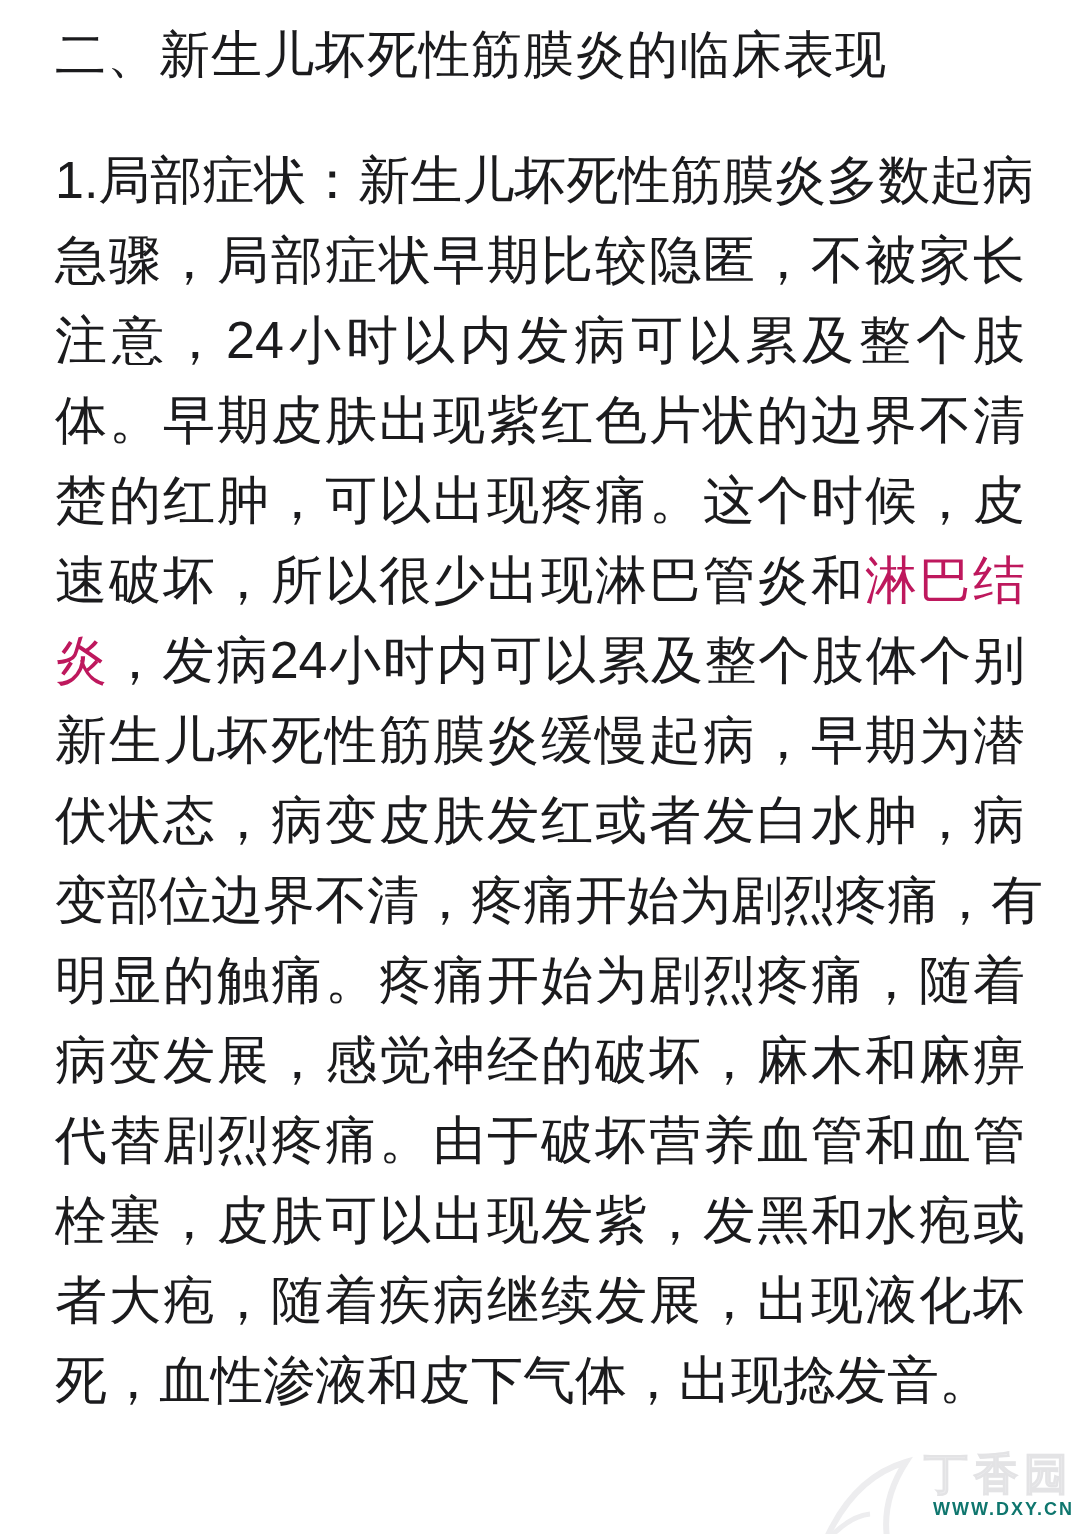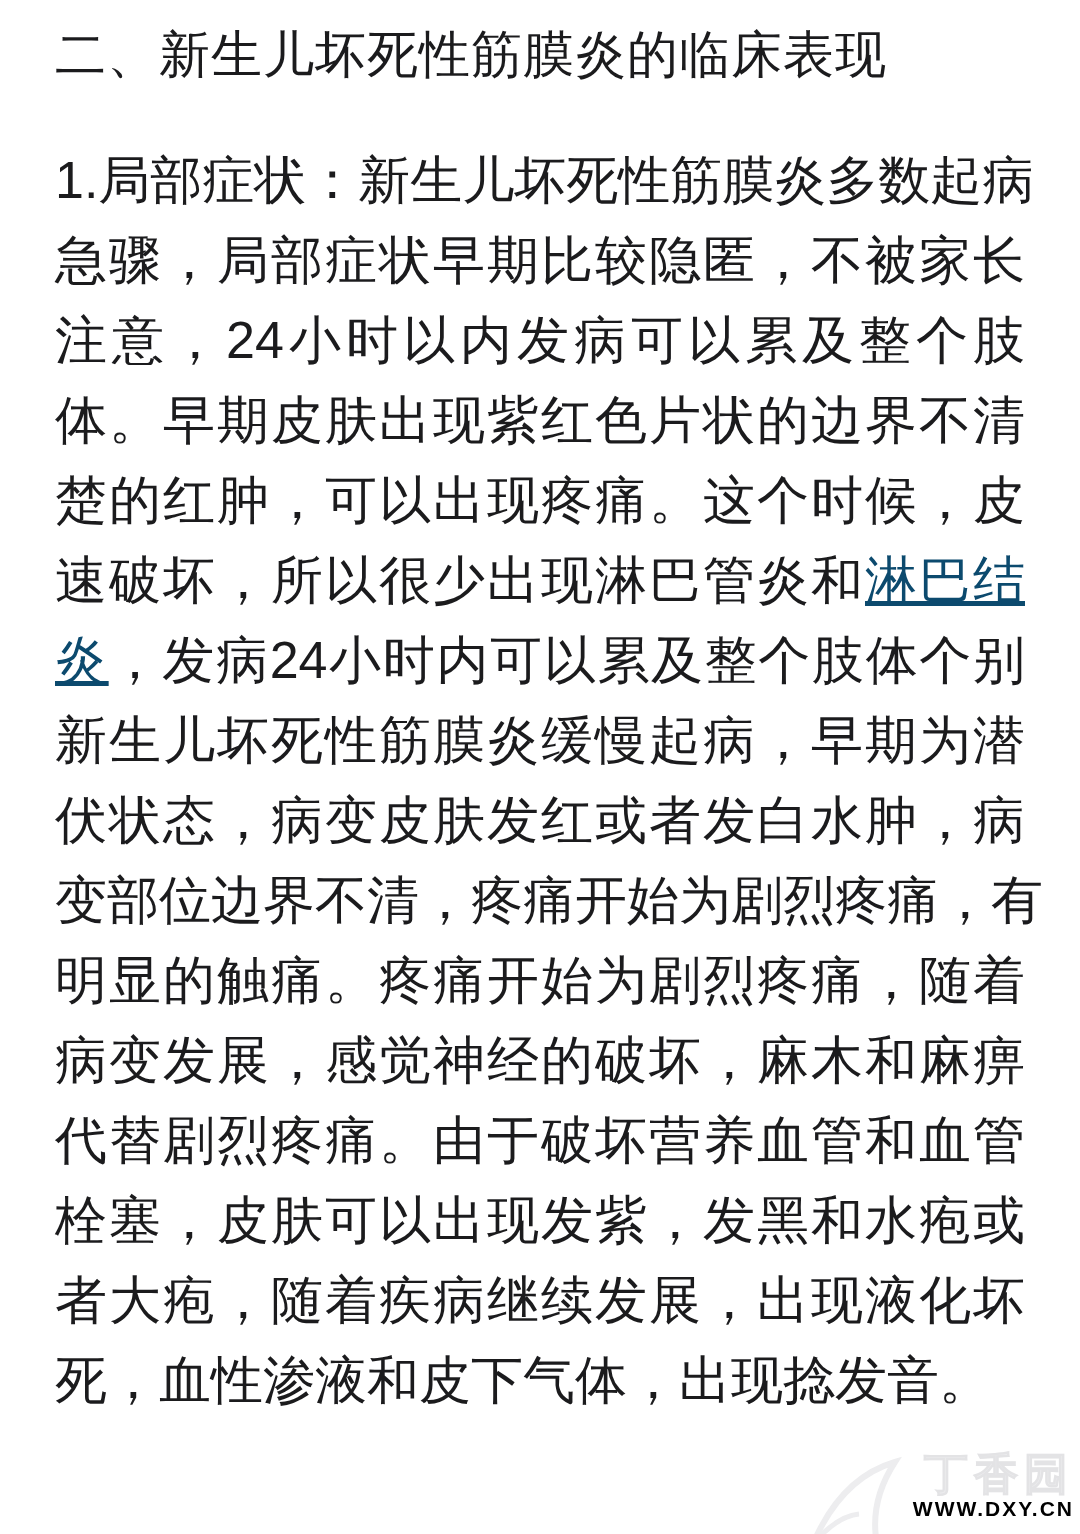--- a/index.html
+++ b/index.html
@@ -34,23 +34,22 @@
   .line {
     line-height: 80px;
     text-align: justify;
     text-align-last: justify;
     white-space: nowrap;
   }
   .line.last {
     text-align-last: left;
   }
   .link {
-    color: #0c4a6e;
+    color: #be185d;
     cursor: pointer;
-    text-decoration: underline;
   }
   .watermark {
     position: absolute;
     right: 6px;
     bottom: 0;
     display: flex;
     align-items: flex-end;
     justify-content: space-between;
   }
   .wm-logo {
@@ -65,23 +64,23 @@
   }
   .wm-brand {
     font-size: 44px;
     line-height: 48px;
     font-weight: 700;
     color: #ebebed;
     letter-spacing: 6px;
     -webkit-text-stroke: 1px #e3e3e5;
   }
   .wm-url {
-    font-size: 21px;
+    font-size: 18px;
     line-height: 22px;
-    color: #000000;
+    color: #0f766e;
     letter-spacing: 2px;
     font-weight: 700;
   }
 </style>
 </head>
 <body>
 
 <div class="page">
   <div class="content">
     <h1 class="heading">二、新生儿坏死性筋膜炎的临床表现</h1>

